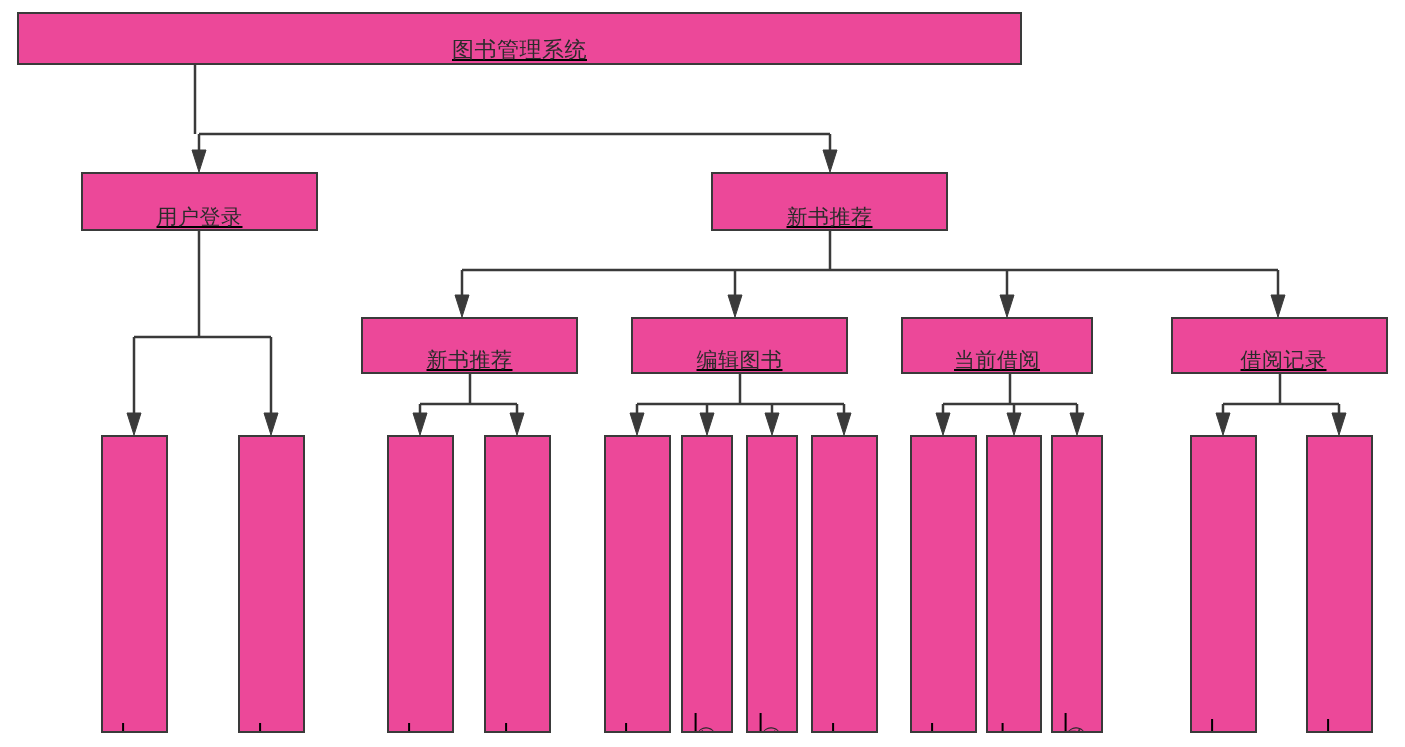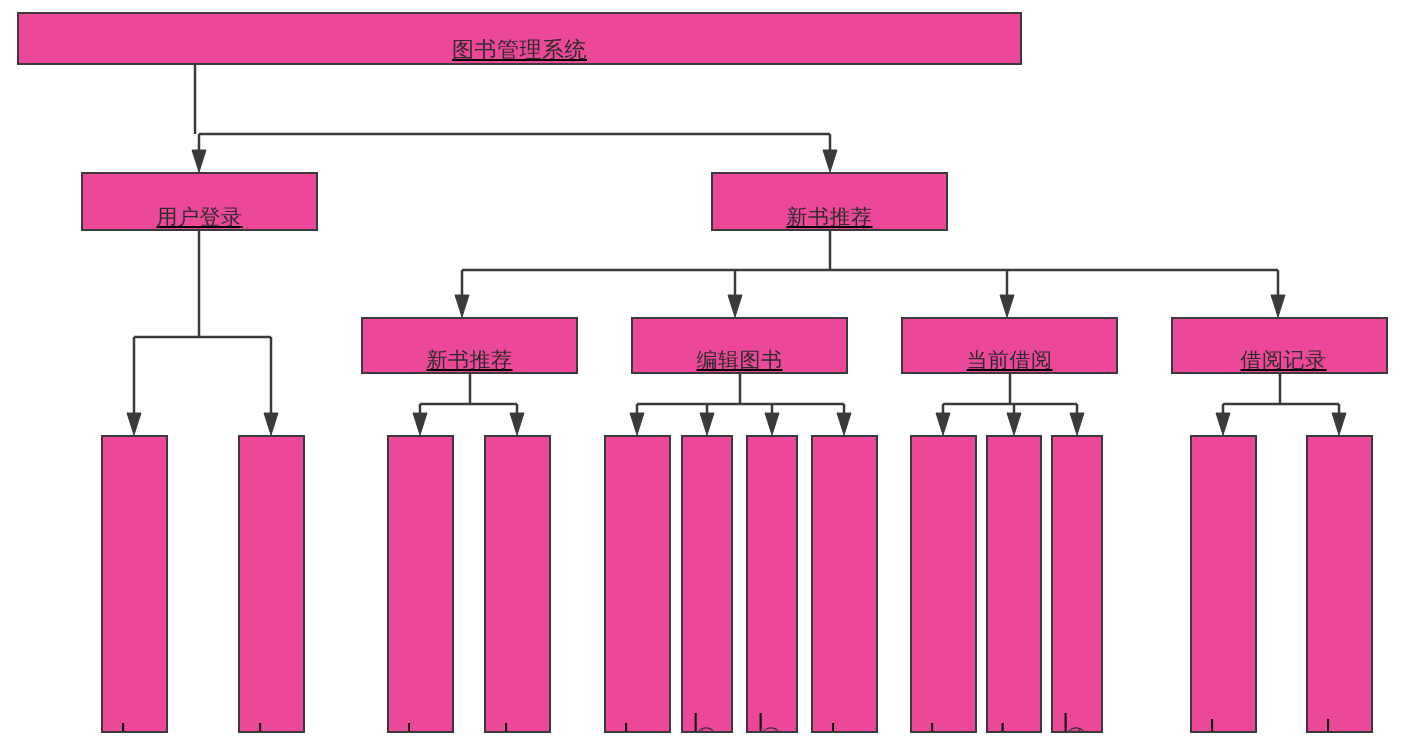--- a/index.html
+++ b/index.html
@@ -134,21 +134,21 @@
       </div>
       <div class="node-box" style="left: 711px; top: 172px; width: 237px; height: 59px; border-color: rgb(58, 58, 58);">
         <span class="node-label" style="color: rgb(43, 43, 43);">新书推荐</span>
       </div>
       <div class="node-box" style="left: 361px; top: 317px; width: 217px; height: 57px; border-color: rgb(58, 58, 58);">
         <span class="node-label" style="color: rgb(43, 43, 43);">新书推荐</span>
       </div>
       <div class="node-box" style="left: 631px; top: 317px; width: 217px; height: 57px; border-color: rgb(58, 58, 58);">
         <span class="node-label" style="color: rgb(43, 43, 43);">编辑图书</span>
       </div>
-      <div class="node-box" style="left: 901px; top: 317px; width: 217px; height: 57px; border-color: rgb(58, 58, 58);">
+      <div class="node-box" style="left: 901px; top: 317px; width: 192px; height: 57px; border-color: rgb(58, 58, 58);">
         <span class="node-label" style="color: rgb(43, 43, 43);">当前借阅</span>
       </div>
       <div class="node-box" style="left: 1171px; top: 317px; width: 217px; height: 57px; border-color: rgb(58, 58, 58);">
         <span class="node-label" style="color: rgb(43, 43, 43); margin-left: 8px;">借阅记录</span>
       </div>
       <div class="node-box vertical" style="left: 101px; top: 435px; width: 67px; height: 298px; border-color: rgb(58, 58, 58);">
         <span class="node-label" style="color: rgb(43, 43, 43);">用户登录</span>
       </div>
       <div class="node-box vertical" style="left: 238px; top: 435px; width: 67px; height: 298px; border-color: rgb(58, 58, 58);">
         <span class="node-label" style="color: rgb(43, 43, 43);">注销登录</span>

